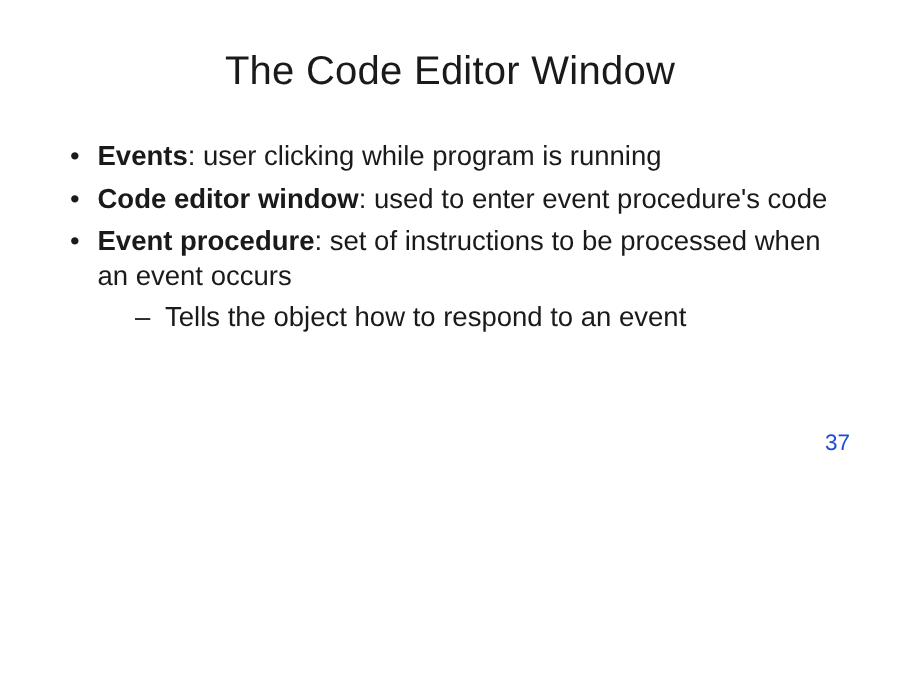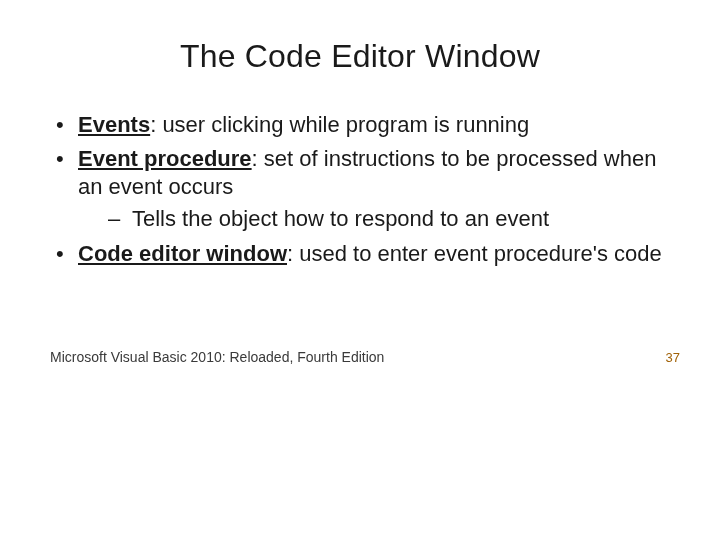--- a/index.html
+++ b/index.html
@@ -58,60 +58,59 @@
     padding-left: 54px;
     margin-bottom: 4px;
   }
   ul.level2 > li::before {
     content: "–";
     position: absolute;
     left: 30px;
     top: 0;
     font-size: 22px;
   }
-  .term { font-weight: 700; text-decoration: underline; }
+  .term { font-weight: 700; }
   .footer-left {
     position: absolute;
     left: 50px;
     bottom: 26px;
     font-size: 14px;
     color: #3a3a3a;
   }
   .footer-right {
     position: absolute;
     right: 40px;
     bottom: 26px;
-    font-size: 13px;
-    color: #a16207;
+    font-size: 18px;
+    color: #1d4ed8;
   }
 </style>
 </head>
 <body>
 
 <div class="slide">
 
   <div class="title">The Code Editor Window</div>
 
   <div class="body">
     <ul class="level1">
 
       <li>
         <span class="term">Events</span><span>: user clicking while program is running</span>
       </li>
 
       <li>
+        <span class="term">Code editor window</span><span>: used to enter event procedure's code</span>
+      </li>
+
+      <li>
         <span class="term">Event procedure</span><span>: set of instructions to be processed when an event occurs</span>
         <ul class="level2">
           <li>Tells the object how to respond to an event</li>
         </ul>
       </li>
 
-      <li>
-        <span class="term">Code editor window</span><span>: used to enter event procedure's code</span>
-      </li>
-
     </ul>
   </div>
 
-  <div class="footer-left">Microsoft Visual Basic 2010: Reloaded, Fourth Edition</div>
   <div class="footer-right">37</div>
 
 </div>
 
 </body></html>

